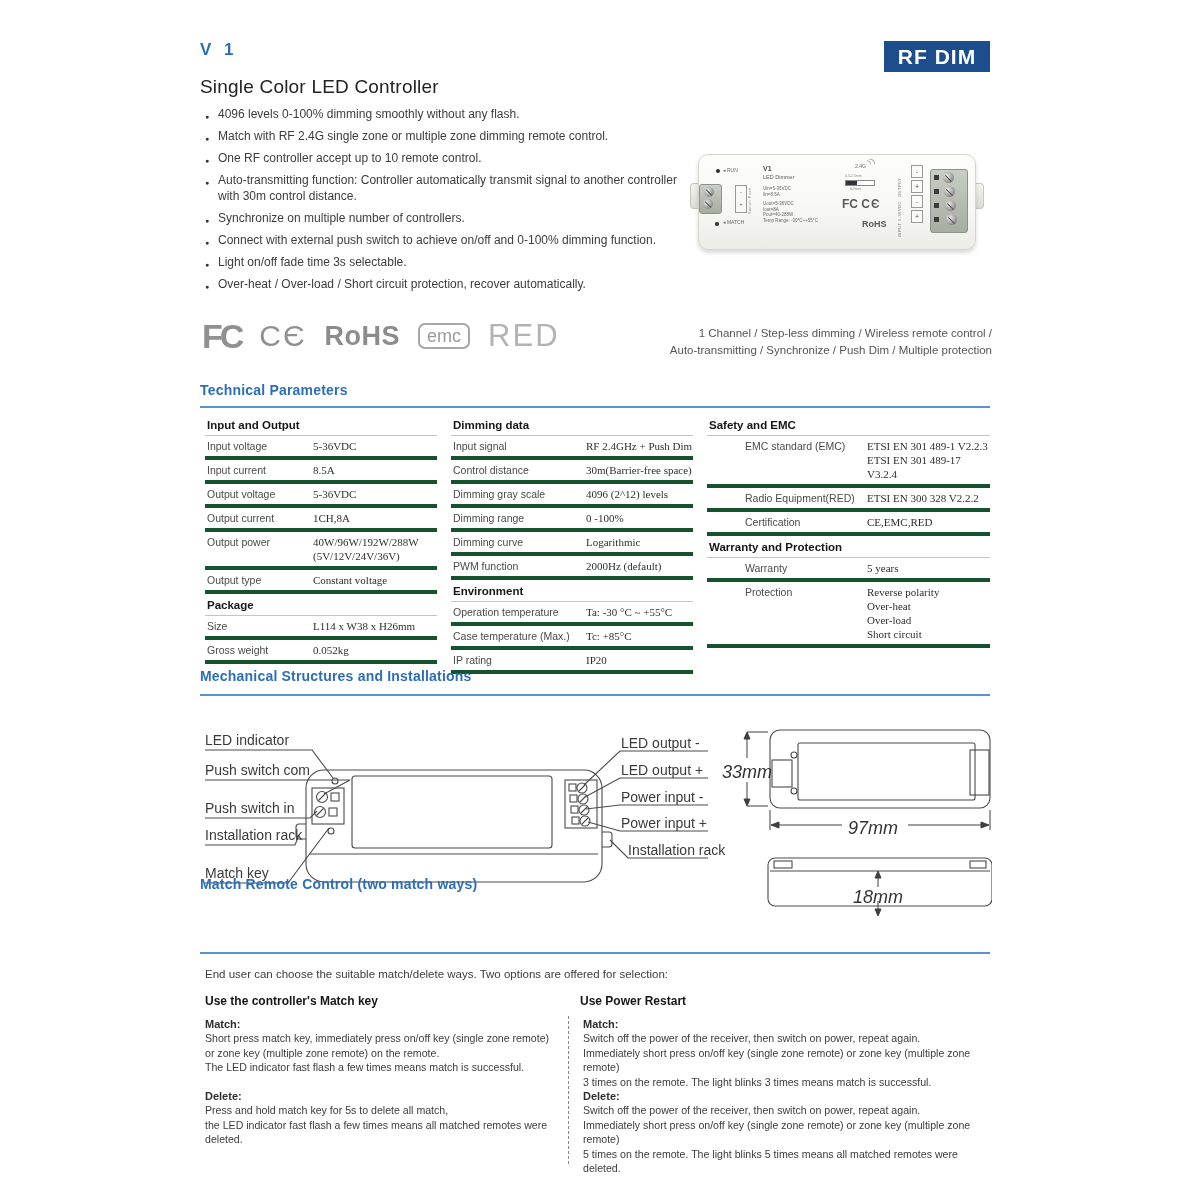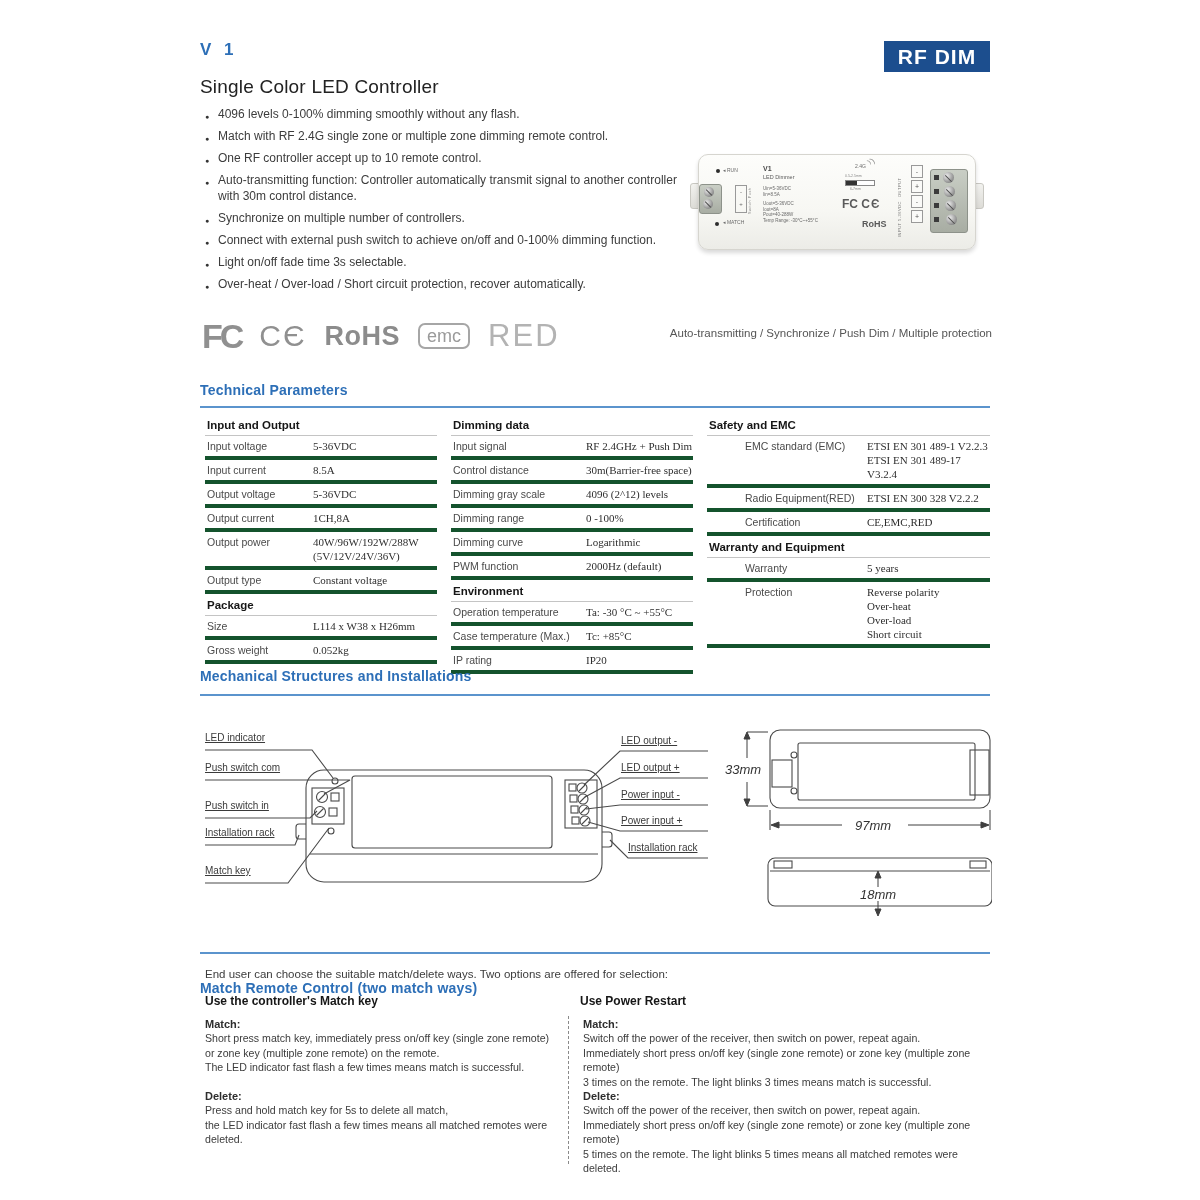--- a/index.html
+++ b/index.html
@@ -50,22 +50,22 @@
         background:linear-gradient(180deg,#fdfdfb 0%,#f7f7f3 60%,#ecece7 100%);box-shadow:0 3px 4px rgba(0,0,0,0.15);}
   .term{position:absolute;background:linear-gradient(180deg,#c9cec5,#a8ada3);border:1px solid #8d928a;border-radius:3px;}
   .screw{position:absolute;border-radius:50%;background:radial-gradient(circle at 35% 35%,#ececec,#9a9a9a 60%,#6c6c6c);}
   .screw::after{content:"";position:absolute;left:10%;top:50%;width:80%;height:1px;background:#4d4d4d;transform:rotate(45deg);}
   .pt{position:absolute;color:#6a6a6a;}
   .vtxt{writing-mode:vertical-rl;transform:rotate(180deg);letter-spacing:0.5px;}
   .tbox{width:10px;height:11px;border:1px solid #999;background:#fafaf8;color:#555;font-size:7px;line-height:11px;text-align:center;margin-bottom:2px;}
   .dot{position:absolute;width:4px;height:4px;border-radius:50%;background:#2c2c2c;}
 
   
-  .mlabel{font-size:10px;color:#3a3a3a;text-decoration:underline;}
-  .dim{font-size:13px;font-style:italic;color:#333;text-align:center;}
+  .mlabel{font-size:14px;color:#3a3a3a;}
+  .dim{font-size:18px;font-style:italic;color:#333;text-align:center;}
 
   
   .sub-title{font-size:12px;font-weight:bold;color:#161616;}
   .m-label{font-size:11px;font-weight:bold;color:#2e2e2e;}
   .m-text{font-size:10.6px;line-height:14.5px;color:#3c3c3c;white-space:pre-line;}
   .vdivider{border-left:1px dashed #8a8a8a;width:0;height:148px;}
 </style>
 </head>
 <body>
 
@@ -140,20 +140,21 @@
 
   <div class="abs certrow">
     <span class="c-fcc">FC</span>
     <span class="c-ce">CЄ</span>
     <span class="c-rohs">RoHS</span>
     <span class="c-emc">emc</span>
     <span class="c-red">RED</span>
   </div>
 
   <div class="abs summary">
+    <div>1 Channel / Step-less dimming / Wireless remote control /</div>
     <div>Auto-transmitting / Synchronize / Push Dim / Multiple protection</div>
   </div>
 
   <div class="abs sec-h" style="left:200px;top:382px;">Technical Parameters</div>
   <div class="abs sec-rule" style="left:200px;top:406px;"></div>
   <div class="abs tcols">
       <div class="tcol c0">
         <div class="tsection">Input and Output</div>
         <div class="trow">
           <span class="lbl">Input voltage</span>
@@ -238,21 +239,21 @@
 ETSI EN 301 489-17 V3.2.4</span>
         </div>
         <div class="trow">
           <span class="lbl">Radio Equipment(RED)</span>
           <span class="val">ETSI EN 300 328 V2.2.2</span>
         </div>
         <div class="trow">
           <span class="lbl">Certification</span>
           <span class="val">CE,EMC,RED</span>
         </div>
-        <div class="tsection">Warranty and Equipment</div>
+        <div class="tsection">Warranty and Protection</div>
         <div class="trow">
           <span class="lbl">Warranty</span>
           <span class="val">5 years</span>
         </div>
         <div class="trow">
           <span class="lbl">Protection</span>
           <span class="val">Reverse polarity
 Over-heat
 Over-load
 Short circuit</span>
@@ -349,21 +350,21 @@
   <div class="abs mlabel" style="left:621px;top:735px;">LED output -</div>
   <div class="abs mlabel" style="left:621px;top:762px;">LED output +</div>
   <div class="abs mlabel" style="left:621px;top:789px;">Power input -</div>
   <div class="abs mlabel" style="left:621px;top:815px;text-align:right;">Power input +</div>
   <div class="abs mlabel" style="left:628px;top:842px;">Installation rack</div>
 
   <div class="abs dim" style="left:722px;top:762px;width:42px;">33mm</div>
   <div class="abs dim" style="left:845px;top:818px;width:56px;">97mm</div>
   <div class="abs dim" style="left:850px;top:887px;width:56px;">18mm</div>
 
-  <div class="abs sec-h" style="left:200px;top:980px;">Match Remote Control (two match ways)</div>
+  <div class="abs sec-h" style="left:200px;top:876px;">Match Remote Control (two match ways)</div>
   <div class="abs sec-rule" style="left:200px;top:952px;"></div>
   <div class="abs" style="left:205px;top:968px;font-size:11.5px;color:#3c3c3c;">End user can choose the suitable match/delete ways. Two options are offered for selection:</div>
 
   <div class="abs sub-title" style="left:205px;top:994px;">Use the controller's Match key</div>
   <div class="abs sub-title" style="left:580px;top:994px;">Use Power Restart</div>
 
   <div class="abs m-label" style="left:205px;top:1018px;">Match:</div>
   <div class="abs m-text" style="left:205px;top:1031px;width:360px;">Short press match key, immediately press on/off key (single zone remote)
 or zone key (multiple zone remote) on the remote.
 The LED indicator fast flash a few times means match is successful.</div>

